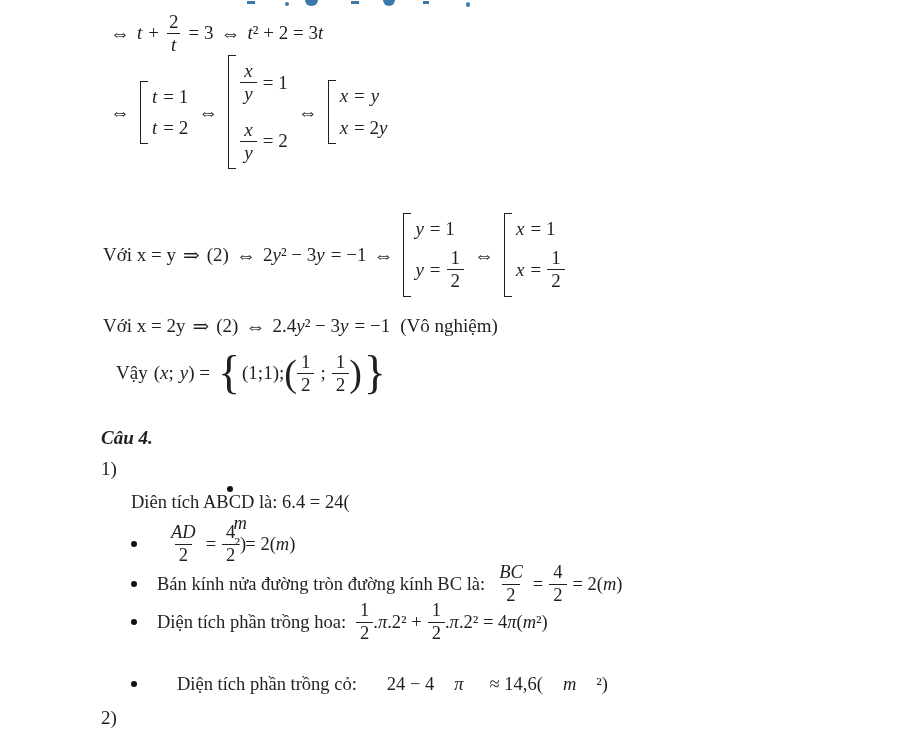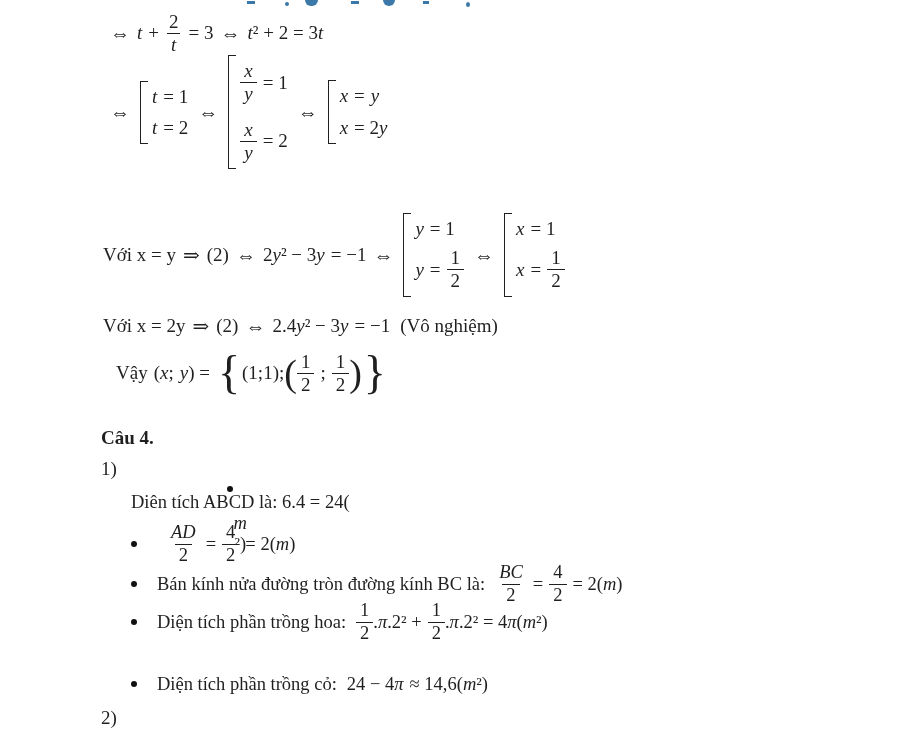--- a/index.html
+++ b/index.html
@@ -200,21 +200,21 @@
     </span>
     <span class="g">;</span>
     <span class="frac">
       <span class="num">1</span>
       <span class="den">2</span>
     </span>
     <span class="tparen">)</span>
     <span class="brace">}</span>
   </div>
 
-  <div class="plain bold" style="left:101px;top:427px;">Câu 4.</div>
+  <div class="plain bold" style="left:101px;top:427px;font-style:italic;">Câu 4.</div>
 
   <div class="plain" style="left:101px;top:458px;">1)</div>
 
   <div class="bullet" style="top:486px;height:30px;flex-direction:column;">
     <span class="bdot"></span>
     <span>Diên tích ABCD là: 6.4 = 24(</span>
     <span class="it">m</span>
     <span>²)</span>
   </div>
 
@@ -267,21 +267,21 @@
     </span>
     <span>.</span>
     <span class="it">π</span>
     <span>.2² = 4</span>
     <span class="it">π</span>
     <span>(</span>
     <span class="it">m</span>
     <span>²)</span>
   </div>
 
-  <div class="bullet" style="top:668px;height:32px;">
+  <div class="bullet" style="top:668px;height:32px;gap:20px;">
     <span class="bdot"></span>
     <span>Diện tích phần trồng cỏ:</span>
     <span class="ml2">24 − 4</span>
     <span class="it">π</span>
     <span class="ml">≈ 14,6(</span>
     <span class="it">m</span>
     <span>²)</span>
   </div>
 
   <div class="plain" style="left:101px;top:707px;">2)</div>

